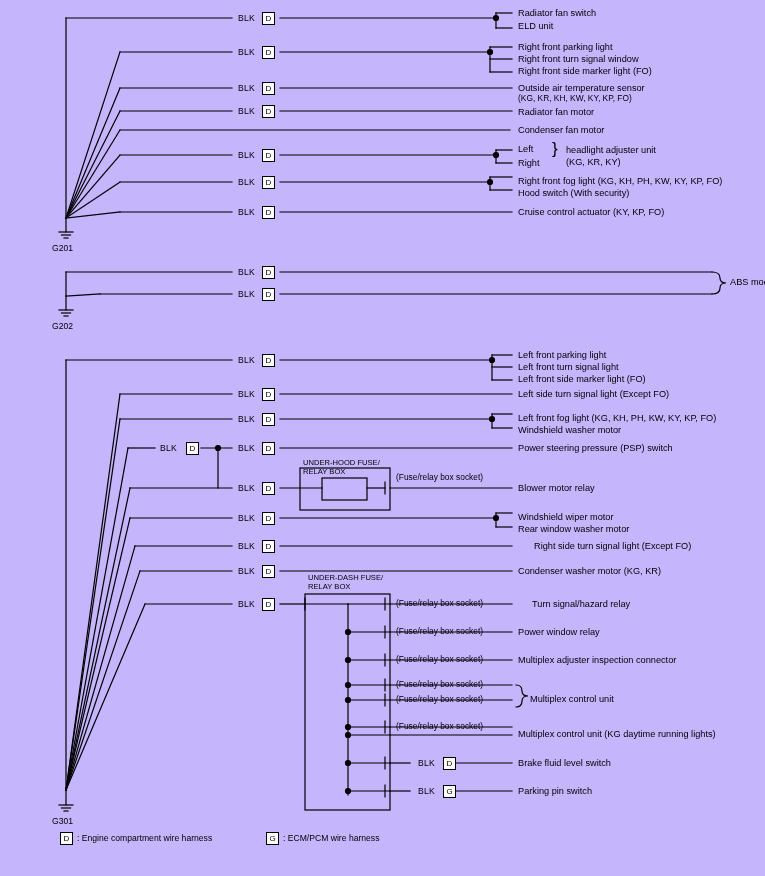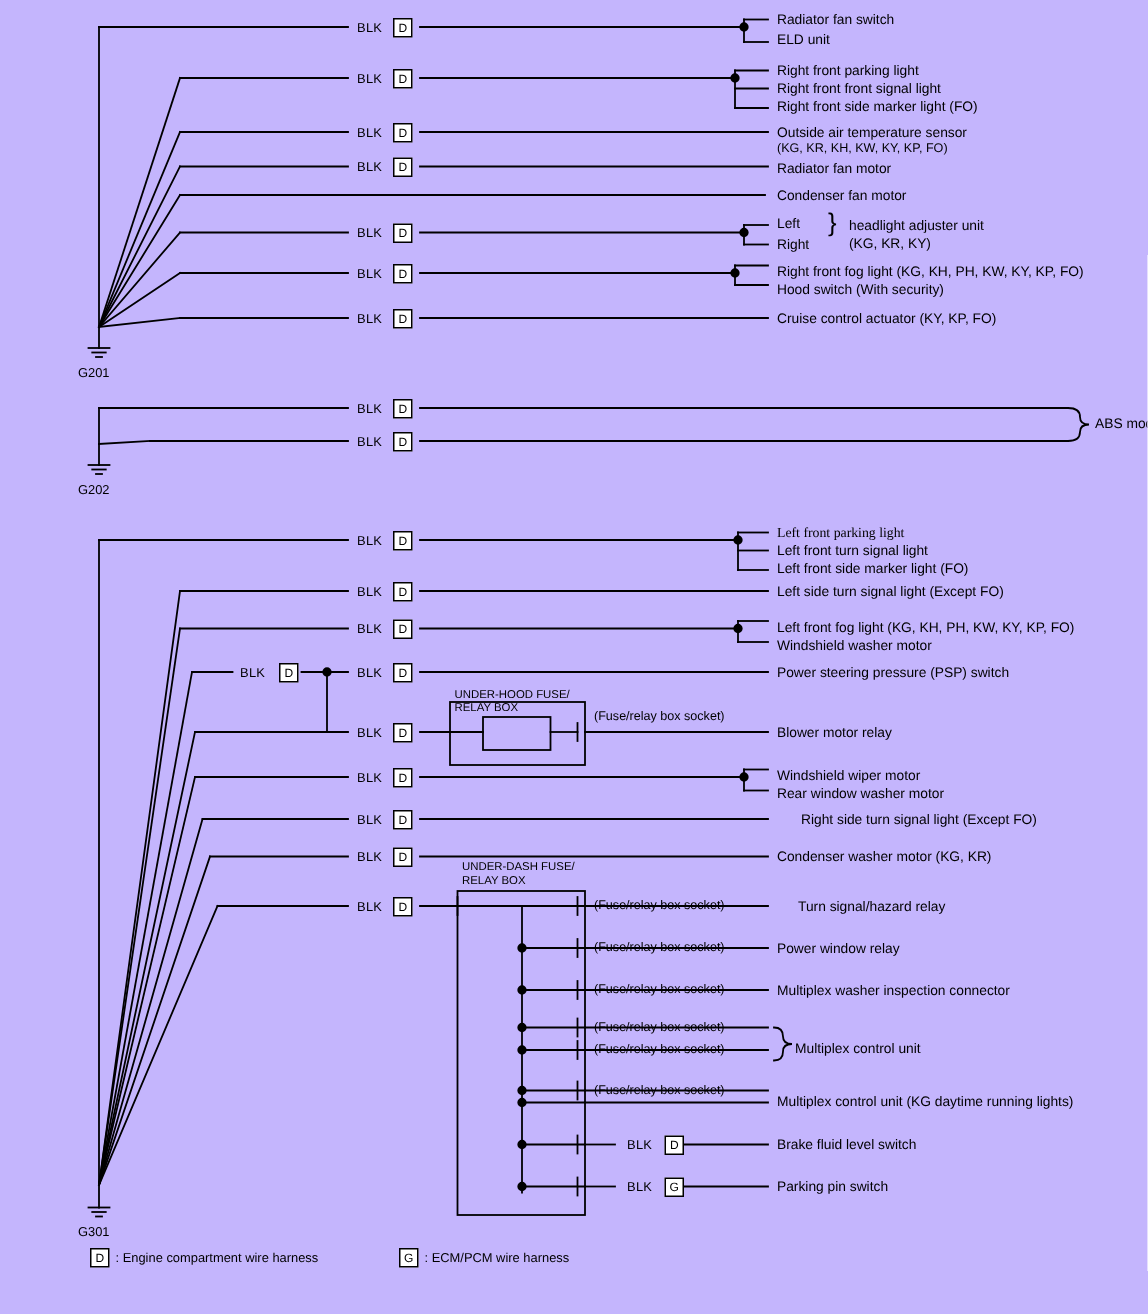--- a/index.html
+++ b/index.html
@@ -225,21 +225,21 @@
   <div class="wirelbl" style="left:238px;top:177px;">BLK</div>
   <div class="codebox" style="left:262px;top:176px;">D</div>
 
   <div class="wirelbl" style="left:238px;top:207px;">BLK</div>
   <div class="codebox" style="left:262px;top:206px;">D</div>
 
   <div class="lbl" style="left:518px;top:8px;">Radiator fan switch</div>
   <div class="lbl" style="left:518px;top:21px;">ELD unit</div>
 
   <div class="lbl" style="left:518px;top:42px;">Right front parking light</div>
-  <div class="lbl" style="left:518px;top:54px;">Right front front signal light</div>
+  <div class="lbl" style="left:518px;top:54px;">Right front turn signal window</div>
   <div class="lbl" style="left:518px;top:66px;">Right front side marker light (FO)</div>
 
   <div class="lbl" style="left:518px;top:83px;">Outside air temperature sensor</div>
   <div class="lbl" style="left:518px;top:93px;font-size:8.4px;">(KG, KR, KH, KW, KY, KP, FO)</div>
 
   <div class="lbl" style="left:518px;top:107px;">Radiator fan motor</div>
   <div class="lbl" style="left:518px;top:125px;">Condenser fan motor</div>
 
   <div class="lbl" style="left:518px;top:144px;">Left</div>
   <div class="lbl" style="left:518px;top:158px;">Right</div>
@@ -283,21 +283,21 @@
 
   <div class="wirelbl" style="left:238px;top:541px;">BLK</div>
   <div class="codebox" style="left:262px;top:540px;">D</div>
 
   <div class="wirelbl" style="left:238px;top:566px;">BLK</div>
   <div class="codebox" style="left:262px;top:565px;">D</div>
 
   <div class="wirelbl" style="left:238px;top:599px;">BLK</div>
   <div class="codebox" style="left:262px;top:598px;">D</div>
 
-  <div class="lbl" style="left:518px;top:350px;font-family:Liberation Serif, serif;">Left front parking light</div>
+  <div class="lbl" style="left:518px;top:350px;">Left front parking light</div>
   <div class="lbl" style="left:518px;top:362px;">Left front turn signal light</div>
   <div class="lbl" style="left:518px;top:374px;">Left front side marker light (FO)</div>
 
   <div class="lbl" style="left:518px;top:389px;">Left side turn signal light (Except FO)</div>
 
   <div class="lbl" style="left:518px;top:413px;">Left front fog light (KG, KH, PH, KW, KY, KP, FO)</div>
   <div class="lbl" style="left:518px;top:425px;">Windshield washer motor</div>
 
   <div class="lbl" style="left:518px;top:443px;">Power steering pressure (PSP) switch</div>
   <div class="lbl" style="left:518px;top:483px;">Blower motor relay</div>
@@ -317,21 +317,21 @@
 
   <div class="socklbl" style="left:396px;top:598px;">(Fuse/relay box socket)</div>
   <div class="socklbl" style="left:396px;top:626px;">(Fuse/relay box socket)</div>
   <div class="socklbl" style="left:396px;top:654px;">(Fuse/relay box socket)</div>
   <div class="socklbl" style="left:396px;top:679px;">(Fuse/relay box socket)</div>
   <div class="socklbl" style="left:396px;top:694px;">(Fuse/relay box socket)</div>
   <div class="socklbl" style="left:396px;top:721px;">(Fuse/relay box socket)</div>
 
   <div class="lbl" style="left:532px;top:599px;">Turn signal/hazard relay</div>
   <div class="lbl" style="left:518px;top:627px;">Power window relay</div>
-  <div class="lbl" style="left:518px;top:655px;">Multiplex washer inspection connector</div>
+  <div class="lbl" style="left:518px;top:655px;">Multiplex adjuster inspection connector</div>
   <div class="lbl" style="left:530px;top:694px;">Multiplex control unit</div>
   <div class="lbl" style="left:518px;top:729px;">Multiplex control unit (KG daytime running lights)</div>
 
   <div class="wirelbl" style="left:418px;top:758px;">BLK</div>
   <div class="codebox" style="left:443px;top:757px;">D</div>
   <div class="lbl" style="left:518px;top:758px;">Brake fluid level switch</div>
 
   <div class="wirelbl" style="left:418px;top:786px;">BLK</div>
   <div class="codebox" style="left:443px;top:785px;">G</div>
   <div class="lbl" style="left:518px;top:786px;">Parking pin switch</div>

